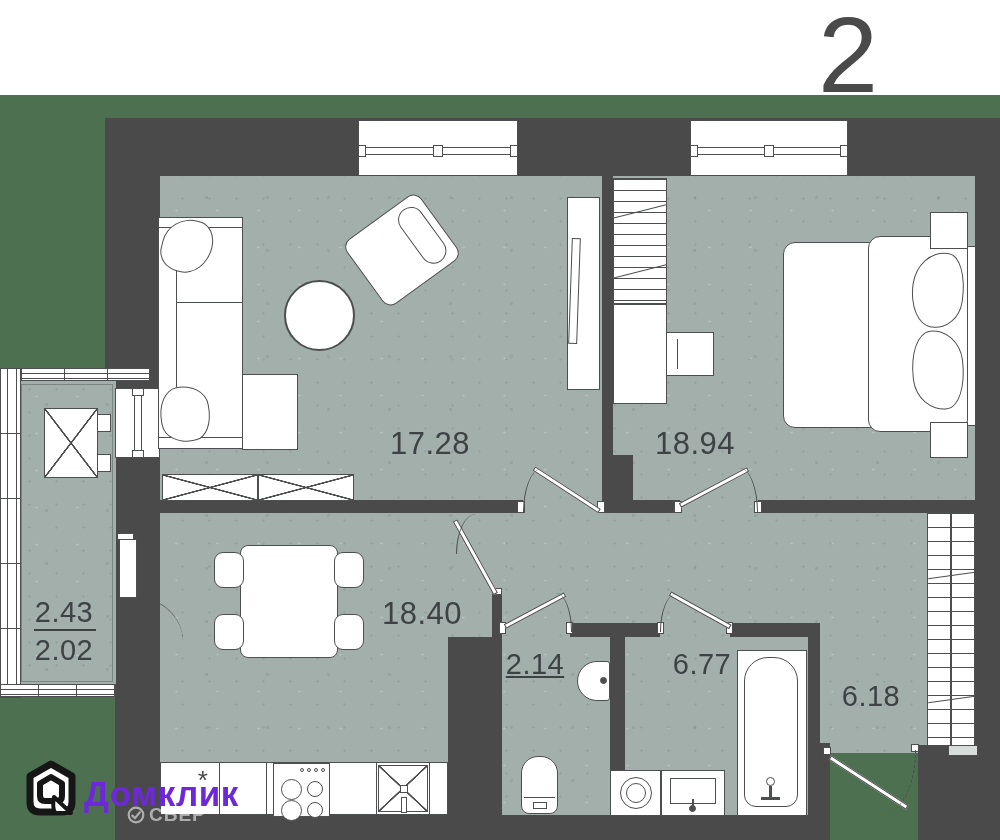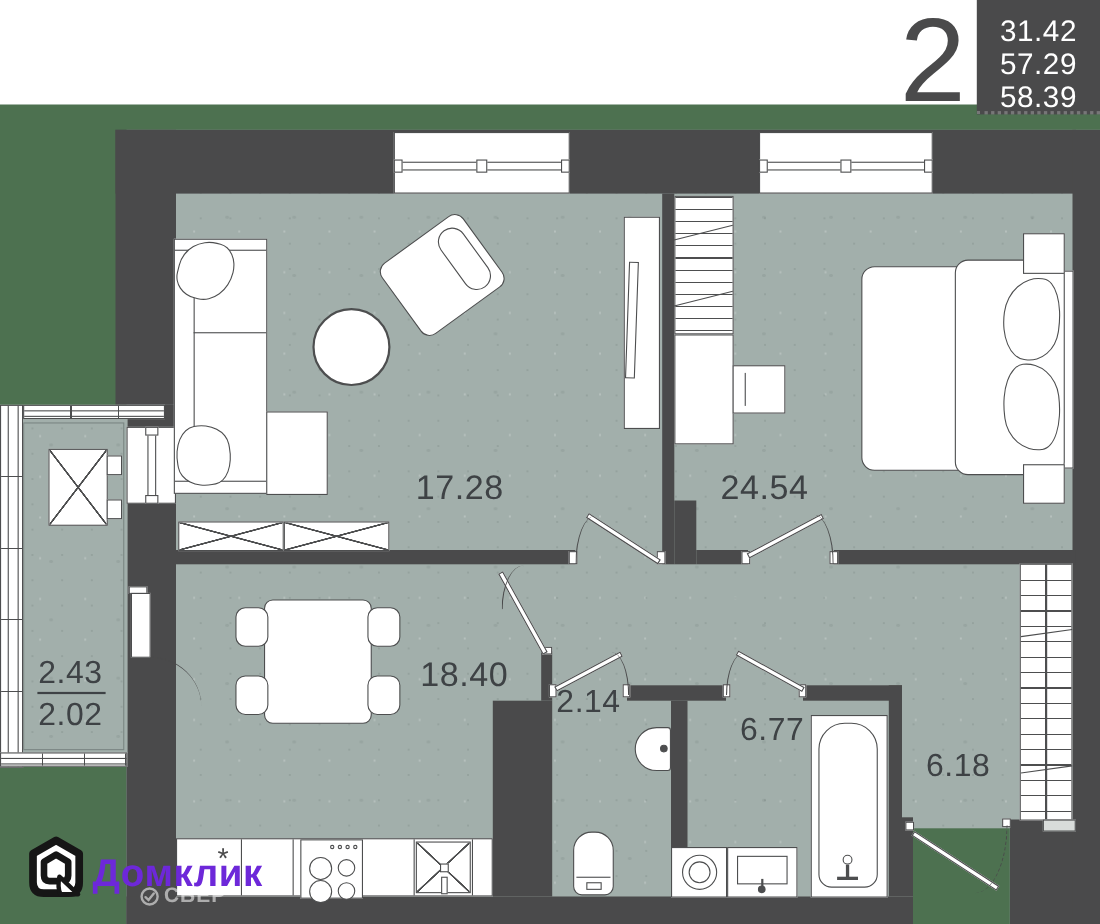--- a/index.html
+++ b/index.html
@@ -175,41 +175,41 @@
   </div>
 
   <div class="white" style="left:567px;top:197px;width:33px;height:193px;"></div>
   <div class="white" style="left:570px;top:238px;width:9px;height:106px;transform:rotate(2deg);"></div>
 
   <div class="abs" style="left:162px;top:474px;width:192px;height:27px;">
     <div class="xpanel" style="left:0;top:0;width:96px;height:27px;"></div>
     <div class="xpanel" style="left:96px;top:0;width:96px;height:27px;"></div>
   </div>
 
-  <div class="lbl lbl-lg" style="left:376px;top:426px;width:84px;">17.28</div>
+  <div class="lbl lbl-lg" style="left:388px;top:426px;width:84px;">17.28</div>
 
   <div class="white" style="left:613px;top:178px;width:54px;height:126px;
        background-image:repeating-linear-gradient(to bottom, #4d4e4f 0 1px, transparent 1px 11px);">
     <div class="thinline" style="left:-2px;top:32px;width:55px;height:1.2px;transform:rotate(-14deg);"></div>
     <div class="thinline" style="left:-2px;top:92px;width:55px;height:1.2px;transform:rotate(-14deg);"></div>
   </div>
   <div class="white" style="left:613px;top:304px;width:54px;height:100px;"></div>
   <div class="white" style="left:666px;top:332px;width:48px;height:44px;">
     <div class="abs" style="left:0;top:6px;width:10px;height:30px;border-right:1.3px solid #4d4e4f;"></div>
   </div>
 
   <div class="white" style="left:920px;top:246px;width:56px;height:180px;"></div>
   <div class="white" style="left:783px;top:242px;width:140px;height:186px;border-radius:12px 4px 4px 12px;"></div>
   <div class="white" style="left:868px;top:236px;width:100px;height:196px;border-radius:12px;"></div>
   <div class="pil" style="left:912px;top:252px;width:52px;height:76px;transform:rotate(8deg);border-radius:60% 40% 52% 48% / 48% 60% 40% 55%;"></div>
   <div class="pil" style="left:912px;top:330px;width:52px;height:80px;transform:rotate(-7deg);border-radius:45% 58% 42% 60% / 58% 42% 60% 42%;"></div>
   <div class="white" style="left:930px;top:212px;width:38px;height:37px;"></div>
   <div class="white" style="left:930px;top:422px;width:38px;height:36px;"></div>
 
-  <div class="lbl lbl-lg" style="left:653px;top:426px;width:84px;">24.54</div>
+  <div class="lbl lbl-lg" style="left:653px;top:426px;width:84px;">18.94</div>
 
   <div class="white" style="left:240px;top:545px;width:98px;height:113px;border-radius:8px;"></div>
   <div class="white" style="left:214px;top:552px;width:30px;height:36px;border-radius:9px;"></div>
   <div class="white" style="left:214px;top:614px;width:30px;height:36px;border-radius:9px;"></div>
   <div class="white" style="left:334px;top:552px;width:30px;height:36px;border-radius:9px;"></div>
   <div class="white" style="left:334px;top:614px;width:30px;height:36px;border-radius:9px;"></div>
 
   <div class="white" style="left:160px;top:762px;width:288px;height:53px;">
     <div class="abs" style="left:58px;top:0;bottom:0;width:0;border-left:1.3px solid #4d4e4f;"></div>
     <div class="abs" style="left:105px;top:0;bottom:0;width:0;border-left:1.3px solid #4d4e4f;"></div>
@@ -234,21 +234,21 @@
 
   <div class="lbl lbl-lg" style="left:380px;top:596px;width:84px;">18.40</div>
 
   <div class="white" style="left:521px;top:756px;width:37px;height:58px;border-radius:17px 17px 8px 8px;">
     <div class="abs" style="left:2px;right:2px;top:40px;height:0;border-top:1.3px solid #4d4e4f;"></div>
     <div class="cap" style="left:11px;top:45px;width:14px;height:7px;"></div>
   </div>
   <div class="white" style="left:577px;top:661px;width:33px;height:40px;border-radius:20px 3px 3px 20px / 20px 3px 3px 20px;">
     <div class="crc" style="left:22px;top:15px;width:7px;height:7px;background:#4d4e4f;"></div>
   </div>
-  <div class="lbl lbl-sm" style="left:503px;top:622px;width:64px;">2.14</div>
+  <div class="lbl lbl-sm" style="left:503px;top:648px;width:64px;text-decoration:underline;">2.14</div>
 
   <div class="white" style="left:610px;top:770px;width:51px;height:46px;">
     <div class="crc" style="left:9px;top:6px;width:32px;height:32px;"></div>
     <div class="crc" style="left:15px;top:12px;width:20px;height:20px;"></div>
   </div>
   <div class="white" style="left:661px;top:770px;width:64px;height:46px;">
     <div class="abs" style="left:8px;top:7px;width:46px;height:26px;border:1.4px solid #4d4e4f;box-sizing:border-box;"></div>
     <div class="crc" style="left:27px;top:34px;width:7px;height:7px;background:#4d4e4f;"></div>
     <div class="abs" style="left:30px;top:28px;width:2px;height:7px;background:#4d4e4f;"></div>
   </div>
@@ -256,25 +256,20 @@
     <div class="abs" style="left:6px;top:6px;width:54px;height:150px;border:1.4px solid #4d4e4f;border-radius:24px 24px 12px 12px;box-sizing:border-box;"></div>
     <div class="crc" style="left:28px;top:126px;width:9px;height:9px;"></div>
     <div class="abs" style="left:31px;top:135px;width:3px;height:14px;background:#4d4e4f;"></div>
     <div class="abs" style="left:23px;top:146px;width:19px;height:3px;background:#4d4e4f;"></div>
   </div>
   <div class="lbl lbl-sm" style="left:668px;top:648px;width:68px;">6.77</div>
 
   <div class="lbl lbl-sm" style="left:836px;top:680px;width:70px;">6.18</div>
 
   <div id="big-rooms">2</div>
-  <div id="infobox">
-    <div class="area-line">31.42</div>
-    <div class="area-line">57.29</div>
-    <div class="area-line">58.39</div>
-  </div>
 
   <div class="abs" style="left:24px;top:760px;width:54px;height:60px;">
     <svg width="54" height="60" viewBox="0 0 54 60">
       <path d="M27 4 L48 16 V42 Q48 52 38 52 H16 Q6 52 6 42 V16 Z" fill="#ffffff" stroke="#161616" stroke-width="7" stroke-linejoin="round"></path>
       <path d="M27 17 L38 23.5 V36 Q38 41 33 41 H21 Q16 41 16 36 V23.5 Z" fill="#ffffff" stroke="#161616" stroke-width="6" stroke-linejoin="round"></path>
       <path d="M30 37 L47 53 H31 Q28 47 30 37 Z" fill="#ffffff" stroke="#161616" stroke-width="4" stroke-linejoin="round"></path>
     </svg>
   </div>
   <div id="logo-text">Домклик</div>
   <div id="sber">

